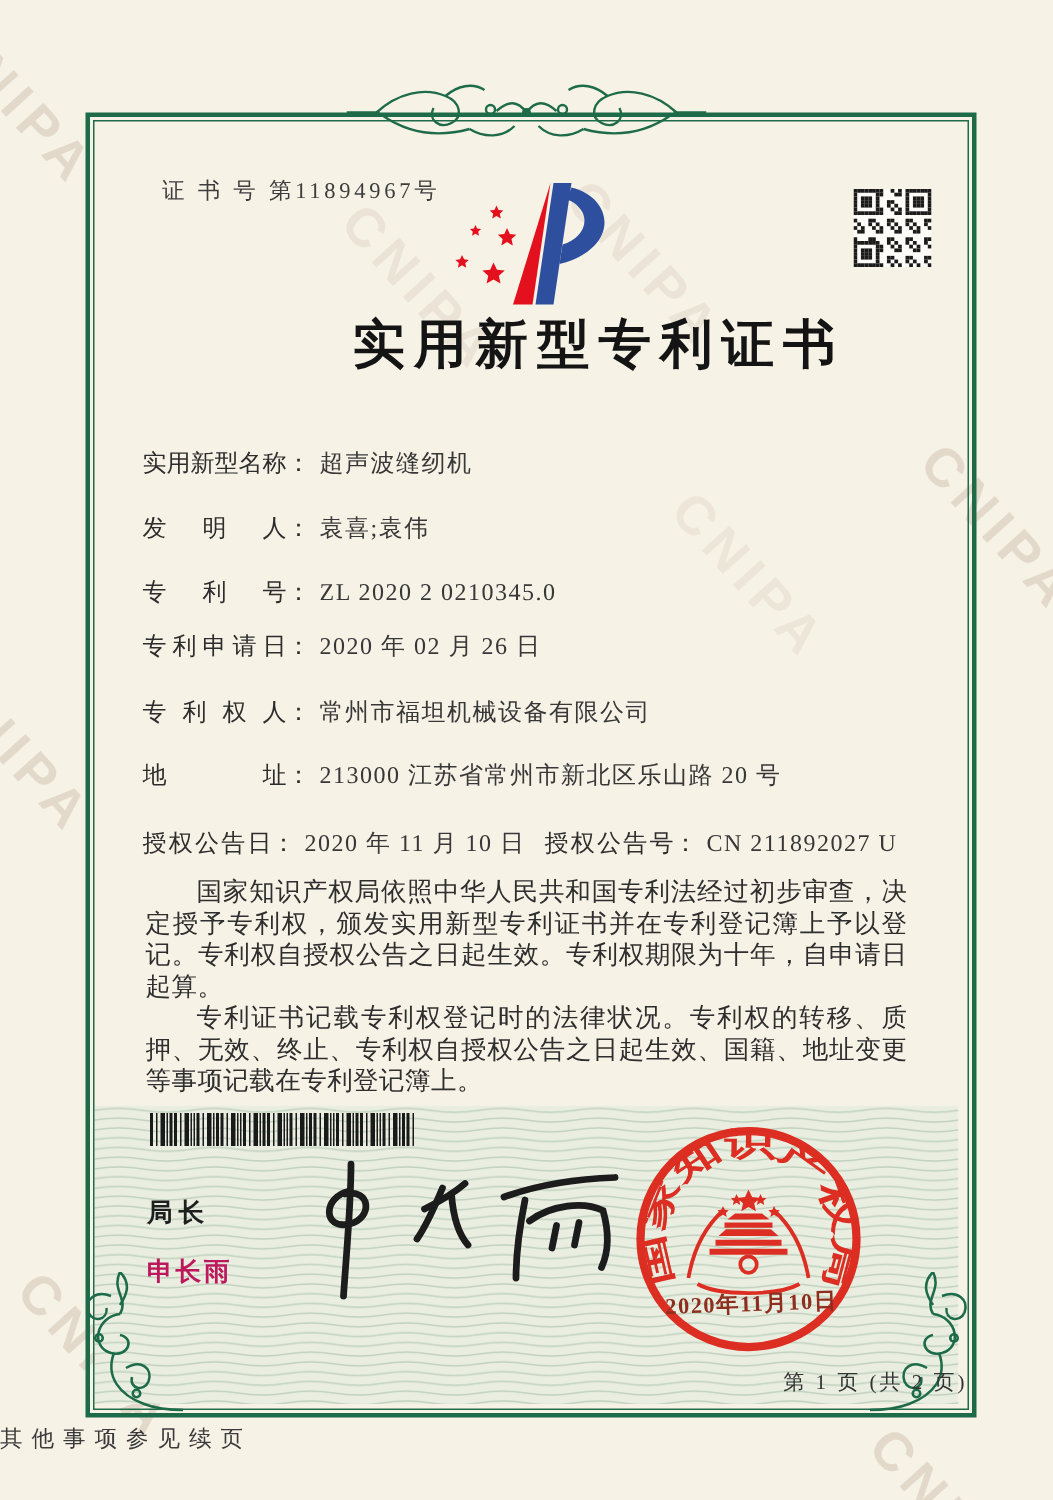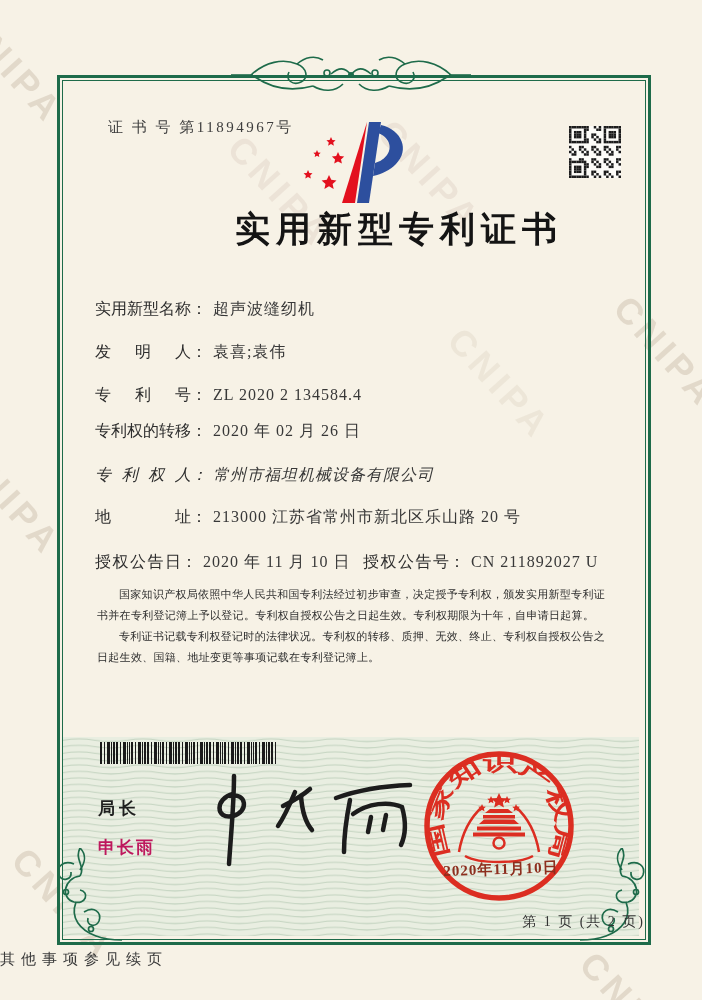--- a/index.html
+++ b/index.html
@@ -34,21 +34,21 @@
   .qr{position:absolute;left:569px;top:126px;}
 
   .field-row{position:absolute;left:95px;width:520px;font-size:16px;color:#303030;white-space:nowrap;}
   .flabel{display:inline-block;width:96px;text-align:justify;text-align-last:justify;color:#2d2d2d;}
   .flabel.w86{width:86px;}
   .colon{display:inline-block;margin-right:6px;color:#2d2d2d;}
   .fvalue{color:#383838;letter-spacing:1px;}
   .grant-row{display:flex;}
   .grant-pair{flex:none;width:252px;white-space:nowrap;}
 
-  .bodytext{position:absolute;left:97px;top:584px;width:508px;font-size:11px;line-height:21px;
+  .bodytext{position:absolute;left:97px;top:584px;width:508px;font-size:17px;line-height:21px;
             color:#2e2e2e;text-align:justify;font-family:Liberation Serif, serif;}
   .bodytext p{margin:0;text-indent:2em;letter-spacing:0.3px;}
 
   .barcode{position:absolute;left:100px;top:742px;}
   .sigtitle{position:absolute;left:98px;top:797px;font-size:17px;font-weight:bold;letter-spacing:4px;color:#1f1f1f;}
   .signame{position:absolute;left:98px;top:836px;font-size:17px;font-weight:bold;letter-spacing:2px;color:#be185d;}
   .sig-hand{position:absolute;left:203px;top:772px;}
 
   .seal{position:absolute;left:419px;top:746px;opacity:.95;}
   .sealdate{position:absolute;left:425px;top:860px;width:152px;text-align:center;
@@ -344,26 +344,26 @@
 
   <div class="title">实用新型专利证书</div>
 
   <div class="field-row" style="top:299px;">
     <span class="flabel">实用新型名称</span><span class="colon">：</span><span class="fvalue">超声波缝纫机</span>
   </div>
   <div class="field-row" style="top:342px;">
     <span class="flabel">发明人</span><span class="colon">：</span><span class="fvalue">袁喜;袁伟</span>
   </div>
   <div class="field-row" style="top:385px;">
-    <span class="flabel">专利号</span><span class="colon">：</span><span class="fvalue">ZL 2020 2 134584.4</span>
+    <span class="flabel">专利号</span><span class="colon">：</span><span class="fvalue">ZL 2020 2 0210345.0</span>
   </div>
   <div class="field-row" style="top:421px;">
-    <span class="flabel">专利权的转移</span><span class="colon">：</span><span class="fvalue">2020 年 02 月 26 日</span>
-  </div>
-  <div class="field-row" style="top:465px;font-style:italic;">
+    <span class="flabel">专利申请日</span><span class="colon">：</span><span class="fvalue">2020 年 02 月 26 日</span>
+  </div>
+  <div class="field-row" style="top:465px;">
     <span class="flabel">专利权人</span><span class="colon">：</span><span class="fvalue">常州市福坦机械设备有限公司</span>
   </div>
   <div class="field-row" style="top:507px;">
     <span class="flabel">地址</span><span class="colon">：</span><span class="fvalue">213000 江苏省常州市新北区乐山路 20 号</span>
   </div>
   <div class="field-row grant-row" style="top:552px;gap:16px;">
     <span class="grant-pair">
       <span class="flabel w86">授权公告日</span><span class="colon">：</span><span class="fvalue">2020 年 11 月 10 日</span>
     </span>
     <span class="grant-pair">

